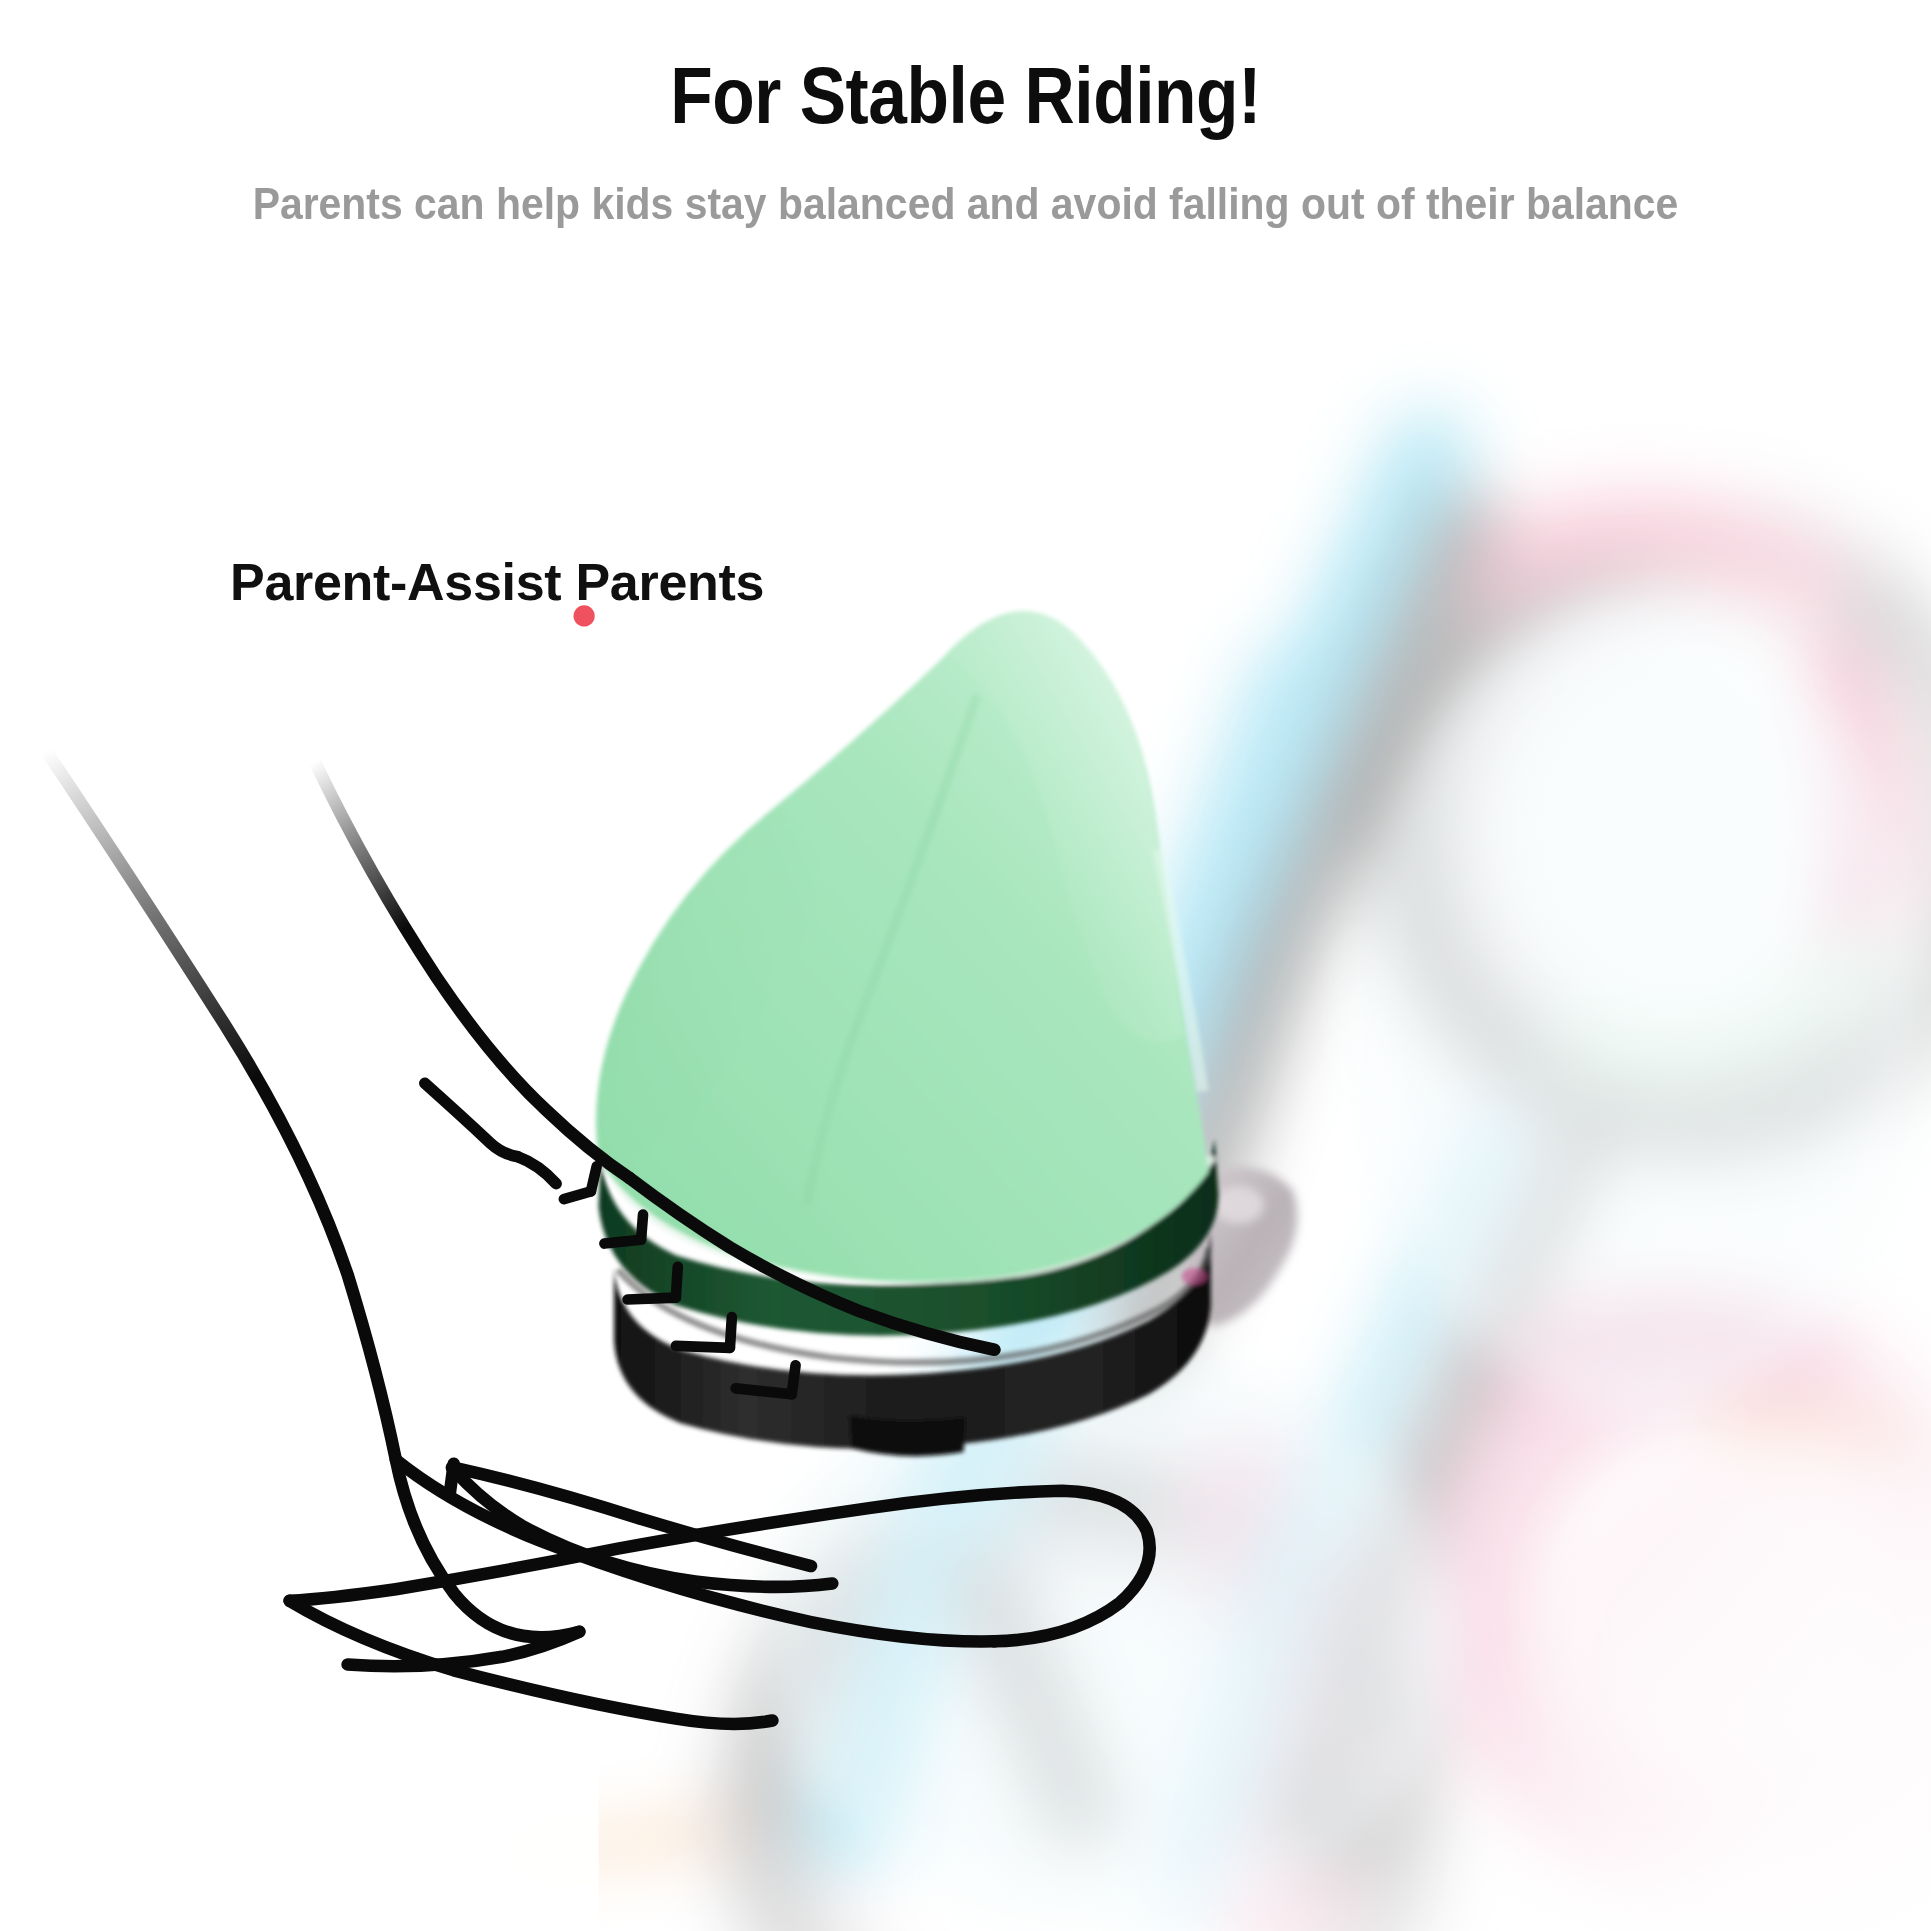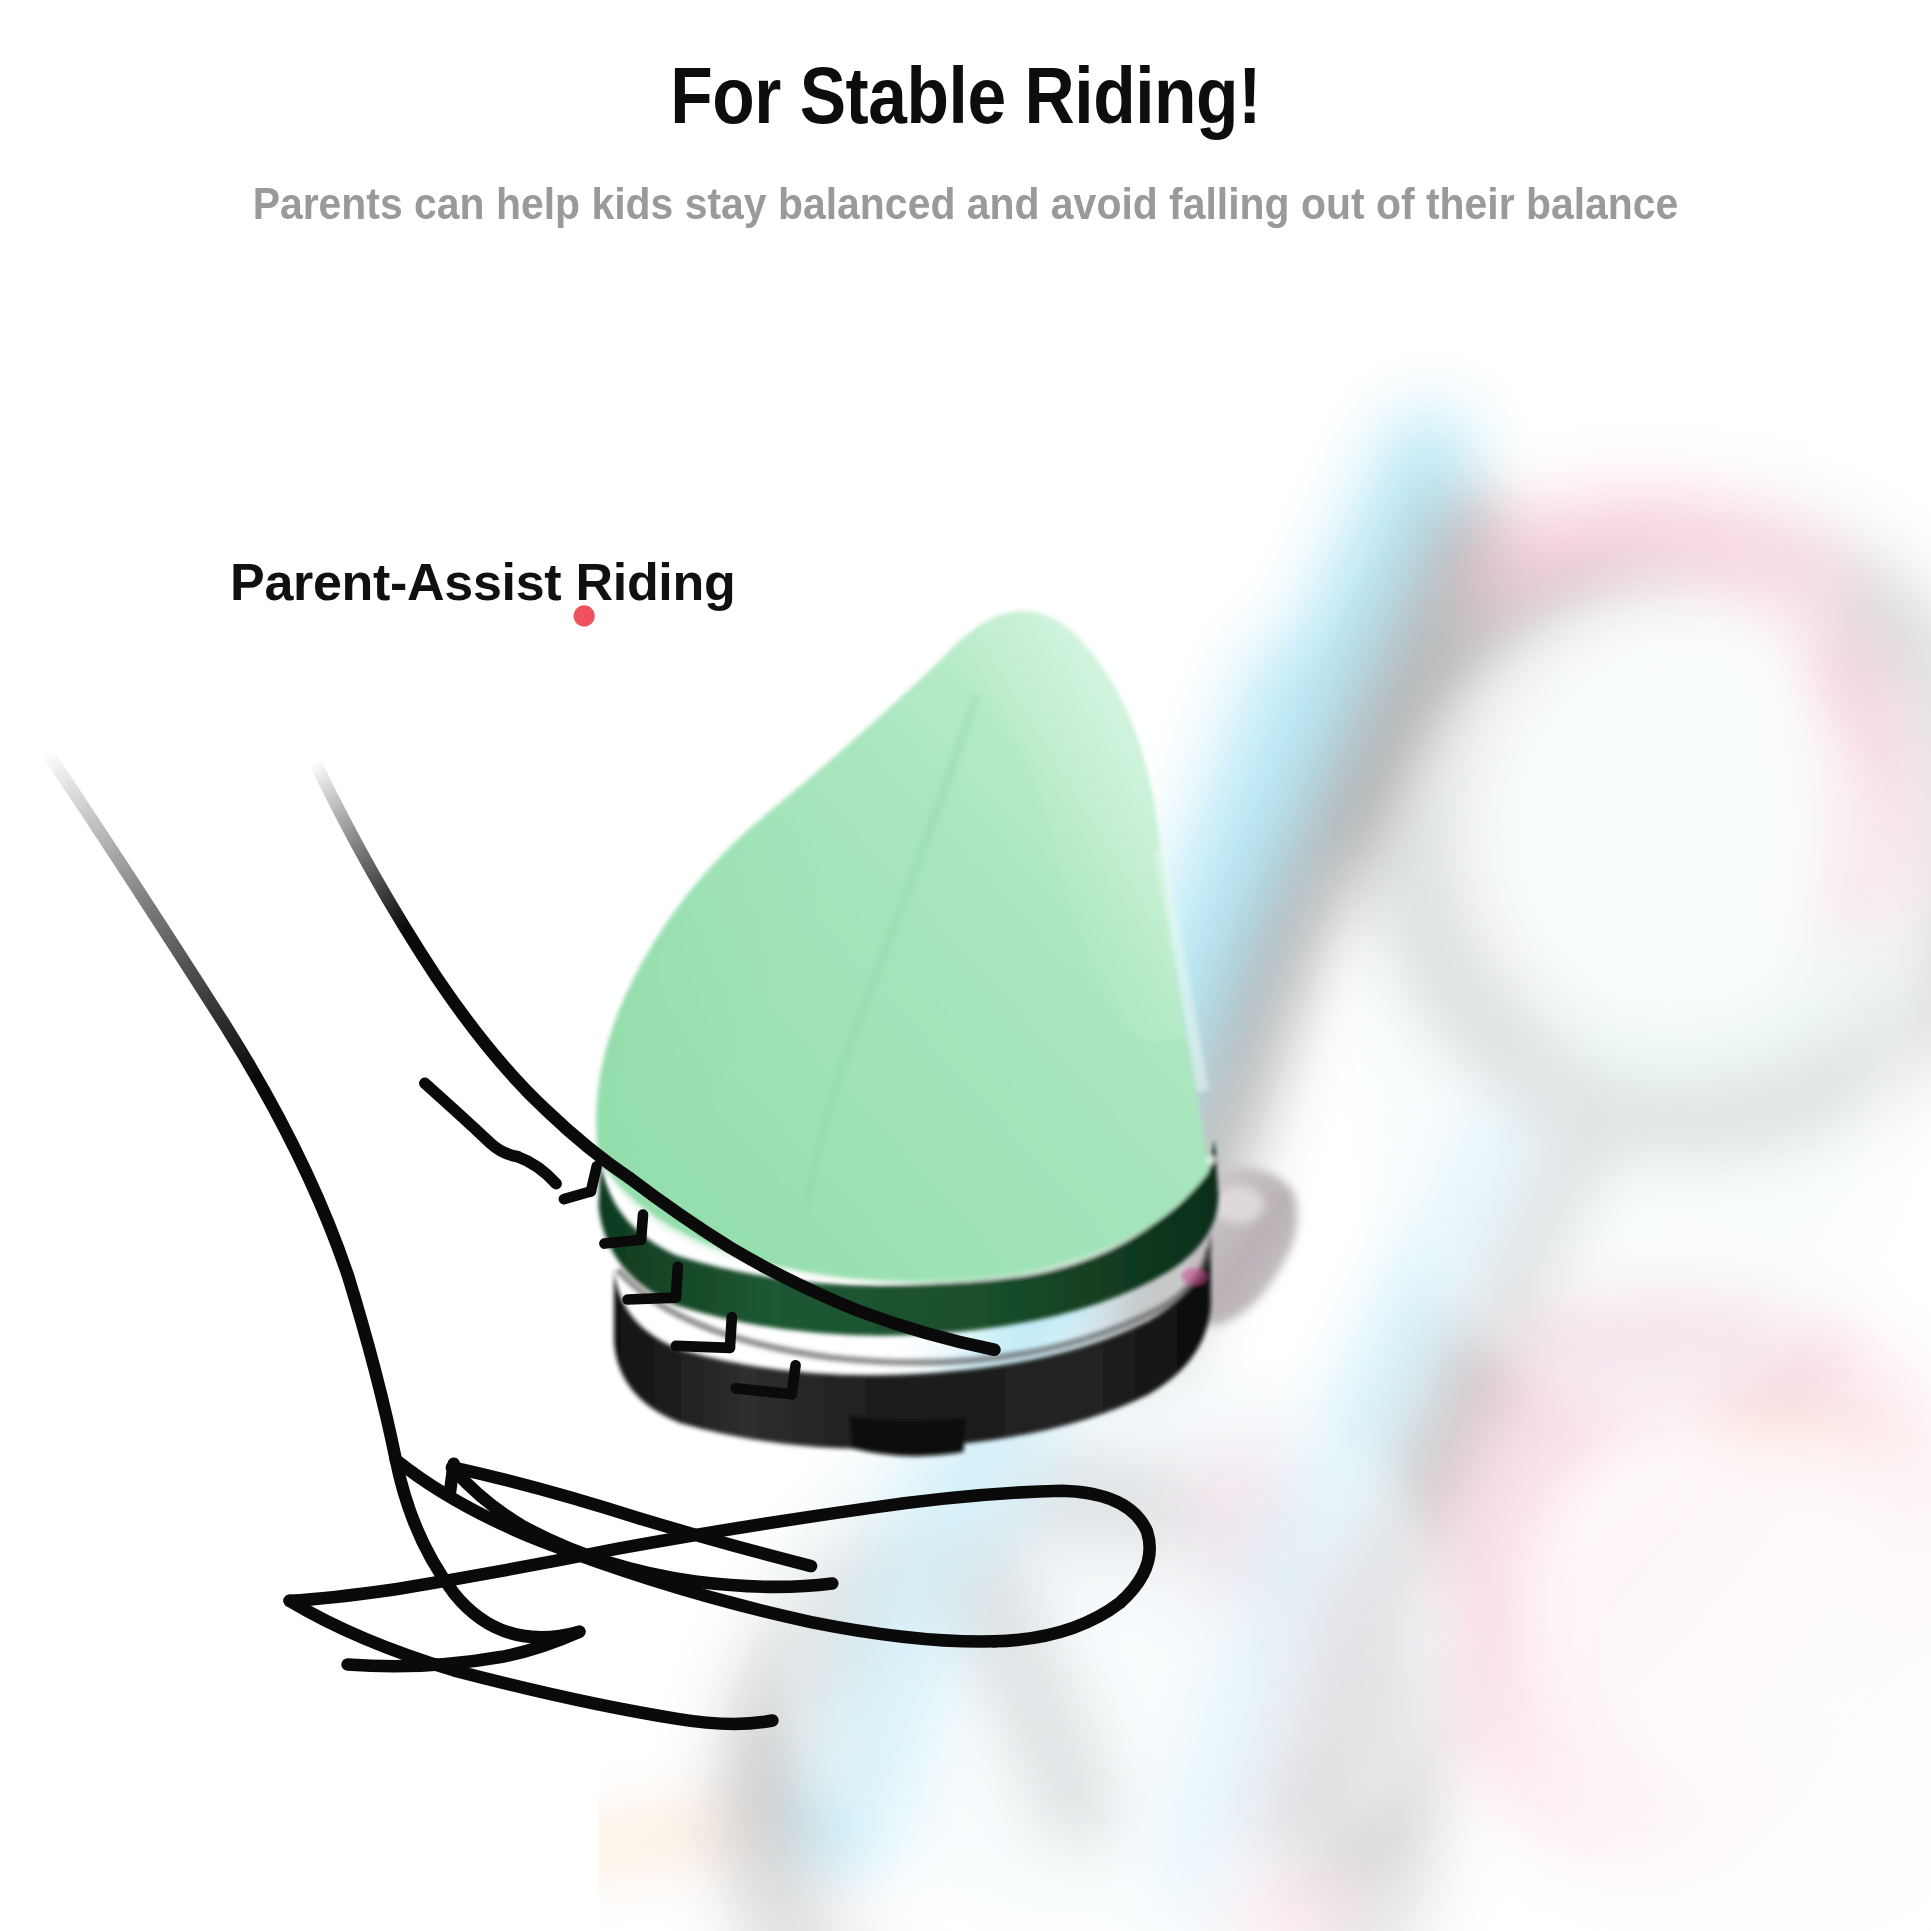--- a/index.html
+++ b/index.html
@@ -372,17 +372,17 @@
         </linearGradient>
       </defs>
       <line x1="605" y1="642" x2="605" y2="1243" stroke="url(#leaderfade)" stroke-width="5" stroke-linecap="round"></line>
       <circle cx="605" cy="638" r="11" fill="#F0515E"></circle>
     </svg>
   </div>
 
   <div class="layer" id="text-layer">
     <div id="headline">For Stable Riding!</div>
     <div id="subhead">Parents can help kids stay balanced and avoid falling out of their balance</div>
-    <div id="callout-label">Parent-Assist Riding</div>
+    <div id="callout-label">Parent-Assist Parents</div>
   </div>
 
 </div>
 
 
 </body></html>

